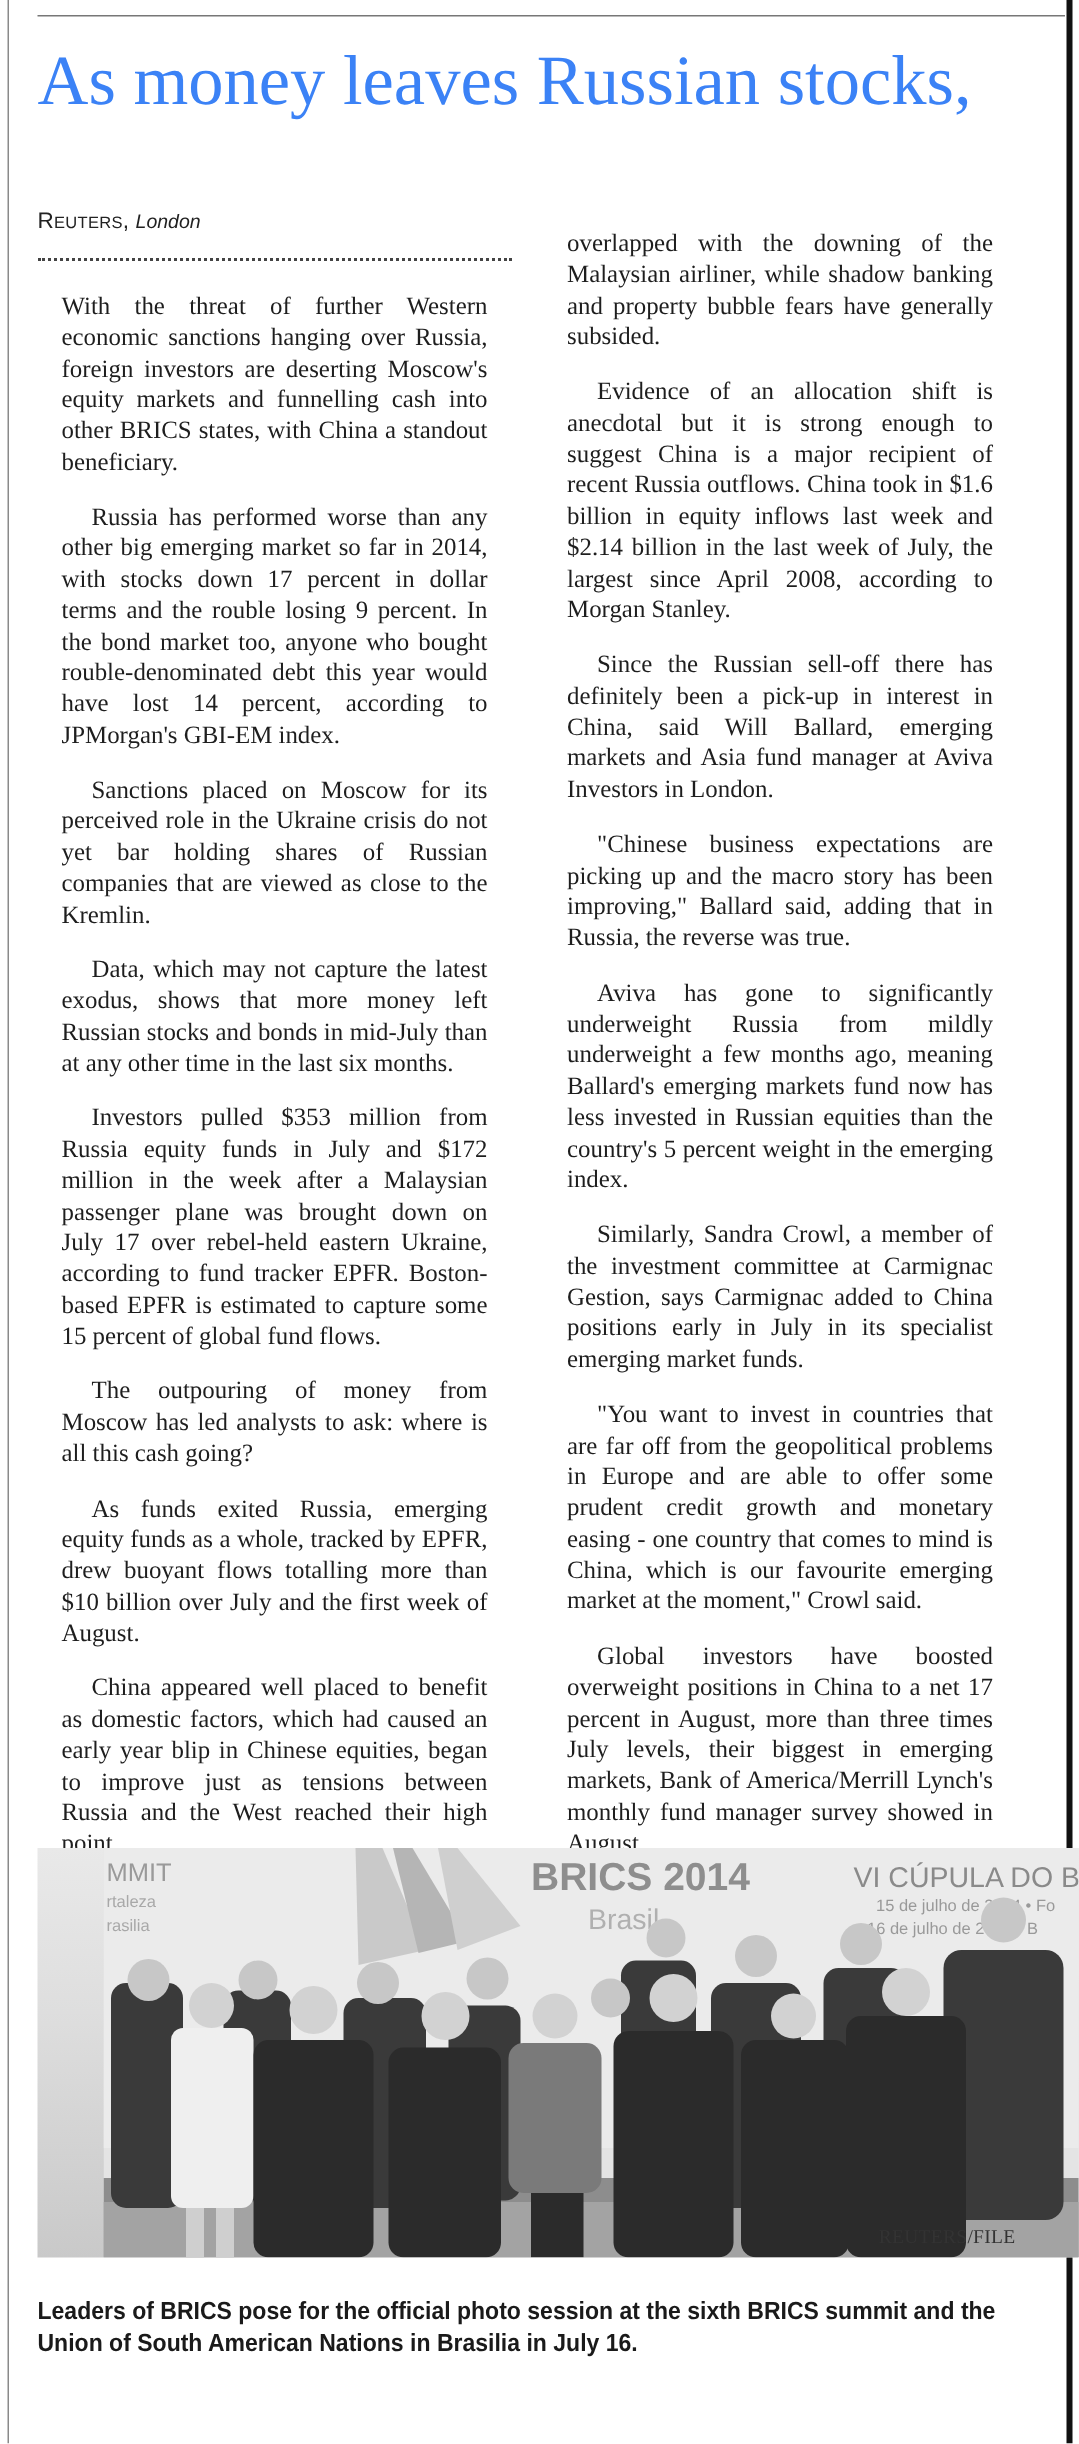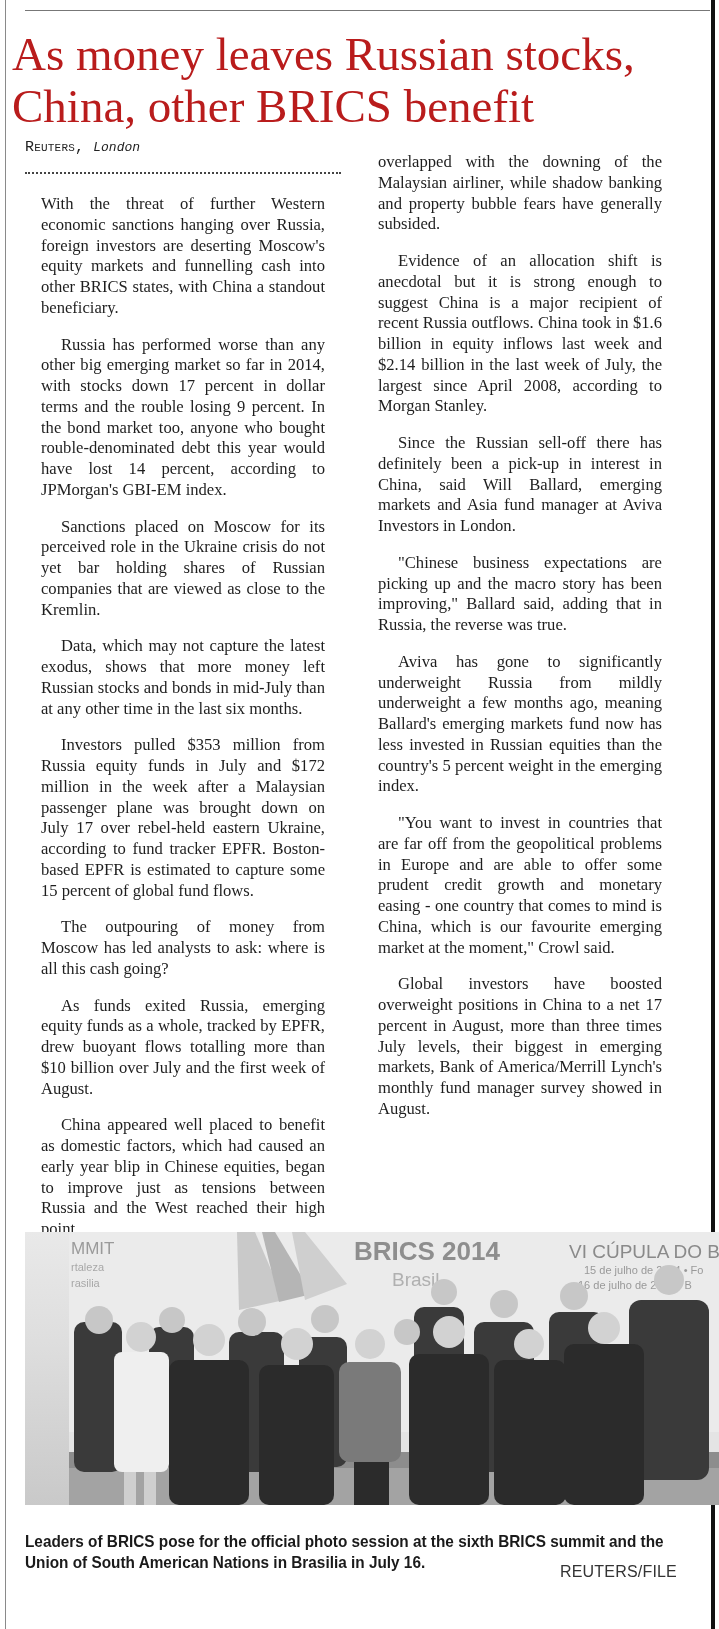--- a/index.html
+++ b/index.html
@@ -1,44 +1,43 @@
 <!DOCTYPE html>
 <html><head>
 <meta charset="utf-8">
 <style>
   html, body { margin: 0; padding: 0; background: #ffffff; }
   body { width: 719px; height: 1629px; position: relative; overflow: hidden; font-family: "DejaVu Serif", "Liberation Serif", serif; color: #1c1c1c; }
   .left-border { position: absolute; left: 5px; top: 0; width: 1px; height: 1629px; background: #8a8a8a; }
   .right-border { position: absolute; left: 711px; top: 0; width: 4px; height: 1629px; background: #111; }
   .top-rule { position: absolute; left: 25px; top: 10px; width: 685px; height: 1px; background: #777; }
-  .headline { position: absolute; left: 12px; top: 28px; width: 690px; font-family: "Liberation Serif", serif; font-size: 47px; line-height: 52px; color: #b91c1c; margin: 0; font-weight: normal; letter-spacing: 0px; }
-  .byline { position: absolute; left: 25px; top: 139px; font-family: Liberation Mono, monospace; font-size: 15px; color: #222; }
+  .headline { position: absolute; left: 25px; top: 28px; width: 690px; font-family: "Liberation Serif", serif; font-size: 47px; line-height: 52px; color: #3b82f6; margin: 0; font-weight: normal; letter-spacing: 0px; }
+  .byline { position: absolute; left: 25px; top: 139px; font-family: Liberation Sans, sans-serif; font-size: 15px; color: #222; }
   .byline .agency { font-variant: small-caps; font-weight: normal; letter-spacing: 0.2px; }
   .byline .loc { font-style: italic; font-size: 13px; }
   .dotted { position: absolute; left: 25px; top: 172px; width: 316px; border-top: 2px dotted #444; }
   .col { position: absolute; font-family: "Liberation Serif", serif; font-size: 16.6px; line-height: 20.75px; text-align: justify; color: #1e1e1e; }
   .col p { margin: 16px; text-indent: 20px; }
   .col p.first { text-indent: 0; }
   .col-left { left: 25px; top: 178px; width: 316px; }
   .col-right { left: 362px; top: 136px; width: 316px; }
   .photo { position: absolute; left: 25px; top: 1232px; width: 653px; height: 273px; overflow: hidden; background: linear-gradient(#e9e9e9 0%, #dedede 40%, #c9c9c9 100%); padding-left: 44px; }
   .photo svg { display: block; }
-  .credit { position: absolute; right: 42px; top: 1563px; font-family: Liberation Sans, sans-serif; font-size: 16px; color: #333; letter-spacing: 0.2px; }
+  .credit { position: absolute; right: 42px; top: 1483px; font-family: Liberation Serif, serif; font-size: 13px; color: #333; letter-spacing: 0.2px; }
   .caption { position: absolute; left: 25px; top: 1531px; width: 660px; font-family: "Liberation Sans", sans-serif; font-weight: bold; font-size: 16.5px; line-height: 21px; color: #1a1a1a; transform: scaleX(0.93); transform-origin: left top; width: 710px; }
 </style>
 </head>
 <body>
 
 <div class="left-border"></div>
 <div class="right-border"></div>
 <div class="top-rule"></div>
 
 <h1 class="headline">
   <span>As money leaves Russian stocks,</span><br>
-  <span>China, other BRICS benefit</span>
 </h1>
 
 <div class="byline">
   <span class="agency">Reuters,</span>
   <span class="loc">London</span>
 </div>
 <div class="dotted"></div>
 
 <div class="col col-left">
   <p class="first">With the threat of further Western economic sanctions hanging over Russia, foreign investors are deserting Moscow's equity markets and funnelling cash into other BRICS states, with China a standout beneficiary.</p>
@@ -51,20 +50,21 @@
   <p>China appeared well placed to benefit as domestic factors, which had caused an early year blip in Chinese equities, began to improve just as tensions between Russia and the West reached their high point.</p>
   <p style="text-align-last: justify;">Hints of a stimulus plan from Beijing</p>
 </div>
 
 <div class="col col-right">
   <p class="first">overlapped with the downing of the Malaysian airliner, while shadow banking and property bubble fears have generally subsided.</p>
   <p>Evidence of an allocation shift is anecdotal but it is strong enough to suggest China is a major recipient of recent Russia outflows. China took in $1.6 billion in equity inflows last week and $2.14 billion in the last week of July, the largest since April 2008, according to Morgan Stanley.</p>
   <p>Since the Russian sell-off there has definitely been a pick-up in interest in China, said Will Ballard, emerging markets and Asia fund manager at Aviva Investors in London.</p>
   <p>"Chinese business expectations are picking up and the macro story has been improving," Ballard said, adding that in Russia, the reverse was true.</p>
   <p>Aviva has gone to significantly underweight Russia from mildly underweight a few months ago, meaning Ballard's emerging markets fund now has less invested in Russian equities than the country's 5 percent weight in the emerging index.</p>
+  <p>Similarly, Sandra Crowl, a member of the investment committee at Carmignac Gestion, says Carmignac added to China positions early in July in its specialist emerging market funds.</p>
   <p>"You want to invest in countries that are far off from the geopolitical problems in Europe and are able to offer some prudent credit growth and monetary easing - one country that comes to mind is China, which is our favourite emerging market at the moment," Crowl said.</p>
   <p>Global investors have boosted overweight positions in China to a net 17 percent in August, more than three times July levels, their biggest in emerging markets, Bank of America/Merrill Lynch's monthly fund manager survey showed in August.</p>
 </div>
 
 <div class="photo">
   <svg width="653" height="273" viewBox="0 0 653 273" xmlns="http://www.w3.org/2000/svg">
     <rect x="0" y="0" width="653" height="273" fill="#e4e4e4"></rect>
     <rect x="0" y="0" width="653" height="200" fill="#ebebeb"></rect>
 
     <polygon points="168,0 186,0 215,68 170,78" fill="#c9c9c9"></polygon>

